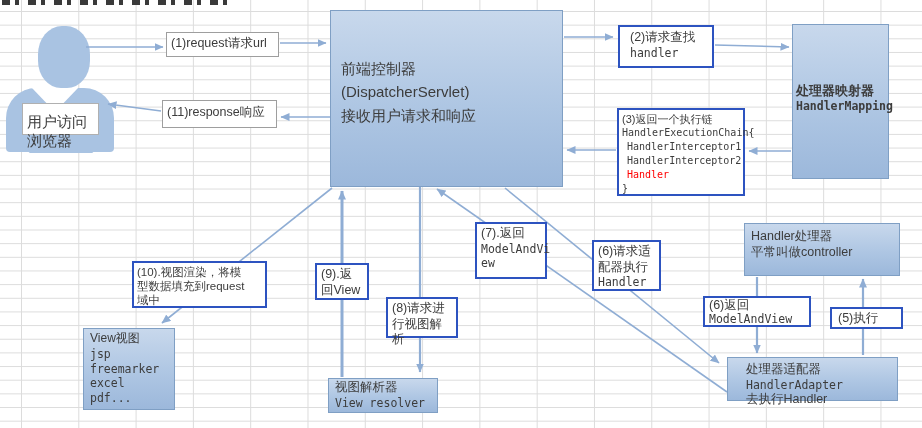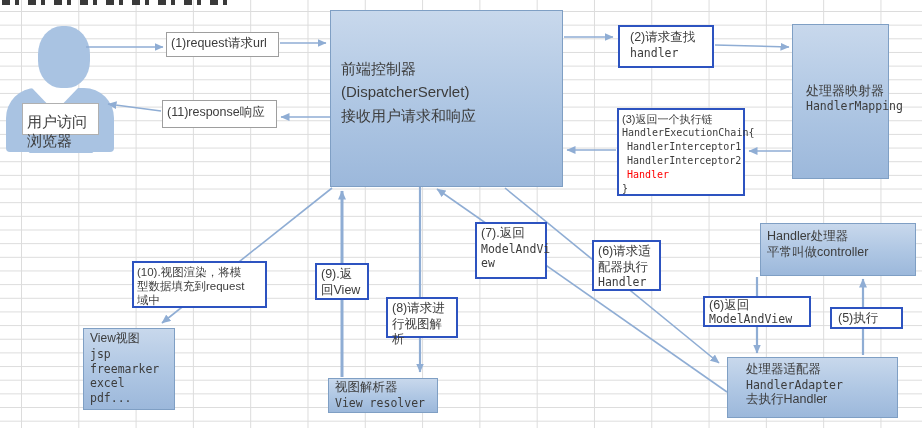--- a/index.html
+++ b/index.html
@@ -24,23 +24,23 @@
   
   svg.arrows{position:absolute;left:0;top:0;z-index:2;}
   
   .node{position:absolute;box-sizing:border-box;z-index:3;color:#3c3c3c;line-height:1.25;padding:2px 5px;}
   .fill-blue{background:linear-gradient(180deg,#c8d8ec 0%,#aec6e3 55%,#9cb8db 100%);border:1px solid #7f9fc4;}
   .border-blue{background:#ffffff;border:2px solid #2d53c0;}
   .border-gray{background:#ffffff;border:1px solid #9e9e9e;}
   .mono{font-family:"DejaVu Sans Mono","Liberation Mono",monospace;}
   .red{color:#ff0000;}
   .dispatcher{left:330px;top:10px;width:233px;height:177px;font-size:15px;line-height:1.55;padding:46px 8px 0 10px;}
-  .handler-mapping{left:792px;top:24px;width:97px;height:155px;font-size:13px;padding:58px 2px 0 13px;}
-  .handler-controller{left:760px;top:223px;width:156px;height:53px;font-size:12.5px;padding:5px 6px;}
-  .handler-adapter{left:727px;top:357px;width:171px;height:61px;font-size:12.5px;padding:4px 6px 0 18px;}
+  .handler-mapping{left:792px;top:24px;width:97px;height:155px;font-size:13px;padding:58px 2px 0 3px;font-weight:bold;}
+  .handler-controller{left:744px;top:223px;width:156px;height:53px;font-size:12.5px;padding:5px 6px;}
+  .handler-adapter{left:727px;top:357px;width:171px;height:44px;font-size:12.5px;padding:4px 6px 0 18px;}
   .view-resolver{left:328px;top:378px;width:110px;height:35px;font-size:12.5px;padding:1px 6px;}
   .view-box{left:83px;top:328px;width:92px;height:82px;font-size:12px;line-height:1.3;padding:2px 6px;}
   .step1{left:166px;top:32px;width:113px;height:25px;font-size:12.5px;padding:3px 4px;}
   .step2{left:618px;top:25px;width:96px;height:43px;font-size:12.5px;padding:3px 4px 0 10px;}
   .step3{left:617px;top:108px;width:128px;height:88px;font-size:11px;line-height:14px;padding:2px 3px;}
   .step3 .code{font-size:10px;}
   .step3 .indent{padding-left:5px;}
   .step4{left:592px;top:240px;width:69px;height:51px;font-size:12.5px;padding:2px 4px;}
   .step5{left:830px;top:299px;width:73px;height:22px;font-size:12.5px;padding:2px 6px;margin-top:8px;}
   .step6{left:703px;top:296px;width:108px;height:31px;font-size:12.5px;line-height:1.1;padding:1px 4px;}

